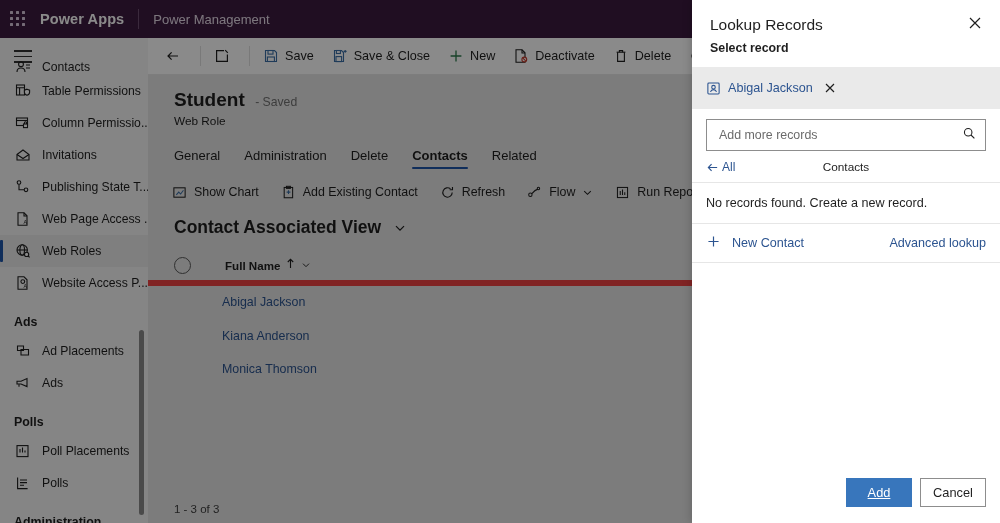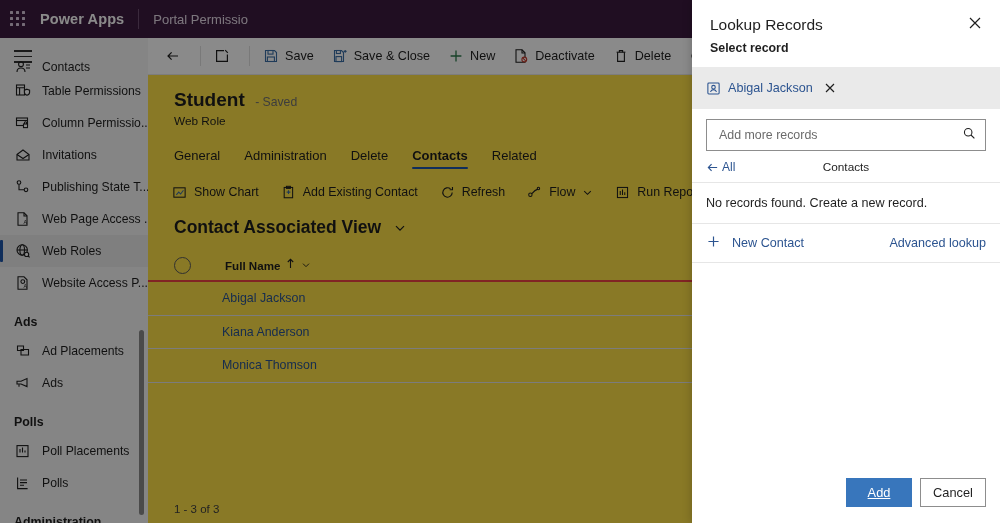--- a/index.html
+++ b/index.html
@@ -120,21 +120,21 @@
     width: 5px; height: 185px;
     background: #8a8a8a;
     border-radius: 3px;
   }
 
   
   .main {
     position: absolute;
     top: 38px; left: 148px;
     width: 852px; height: 485px;
-    background: #fde047;
+    background: #e5e5e5;
     overflow: hidden;
   }
   .cmdbar {
     height: 36px;
     border-bottom: 1px solid #e8e8e8;
     display: flex; align-items: center;
     padding-left: 8px;
     background: #fff;
   }
   .cmdbtn {
@@ -193,21 +193,21 @@
   .chev { margin-left: 7px; display:flex; align-items:center; }
   .viewsel {
     display:flex; align-items:center;
     padding-left: 26px; margin-top: 8px;
   }
   .viewname { font-size: 17.5px; font-weight:600; color:#1f1f1f; }
   .gridhead {
     display:flex; align-items:center;
     height: 30px; margin-top: 12px;
     padding-left: 26px;
-    border-bottom: 2px solid #ef4444;
+    border-bottom: 6px solid #ef4444;
   }
   .selcircle {
     width:15px; height:15px; border:1.3px solid #5a5a5a; border-radius:50%;
     margin-right: 34px; cursor:pointer;
   }
   .colhead { font-size: 11.6px; font-weight:600; color:#1f1f1f; display:flex; align-items:center;}
   .colhead .sortarrow { margin-left:6px; font-size:12px; }
   .colhead .hchev { margin-left:6px; }
   .growrow {
     display:flex; align-items:center;
@@ -342,21 +342,21 @@
           <i></i>
           <i></i>
           <i></i>
           <i></i>
           <i></i>
           <i></i>
           <i></i>
       </div>
       <div class="brand">Power Apps</div>
       <div class="vdiv"></div>
-      <div class="appname">Portal Permissio</div>
+      <div class="appname">Power Management</div>
     </div>
 
     <div class="sidebar">
       <div class="hamburger">
         <span></span>
           <span></span>
           <span></span>
       </div>
 
       <div class="navlist">

